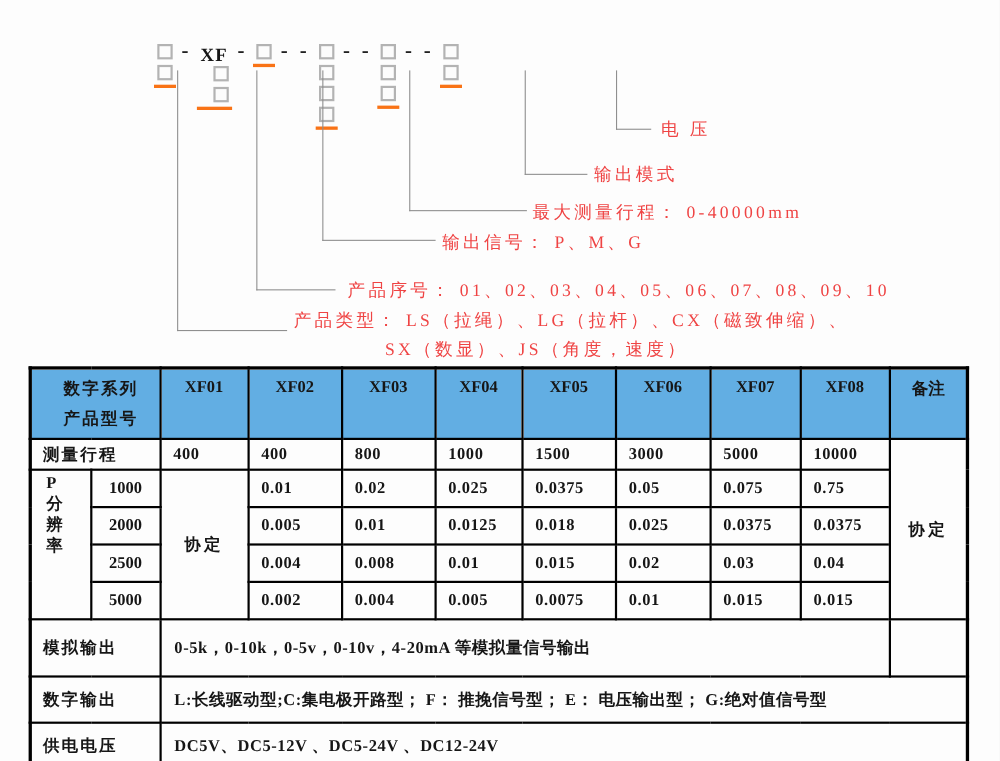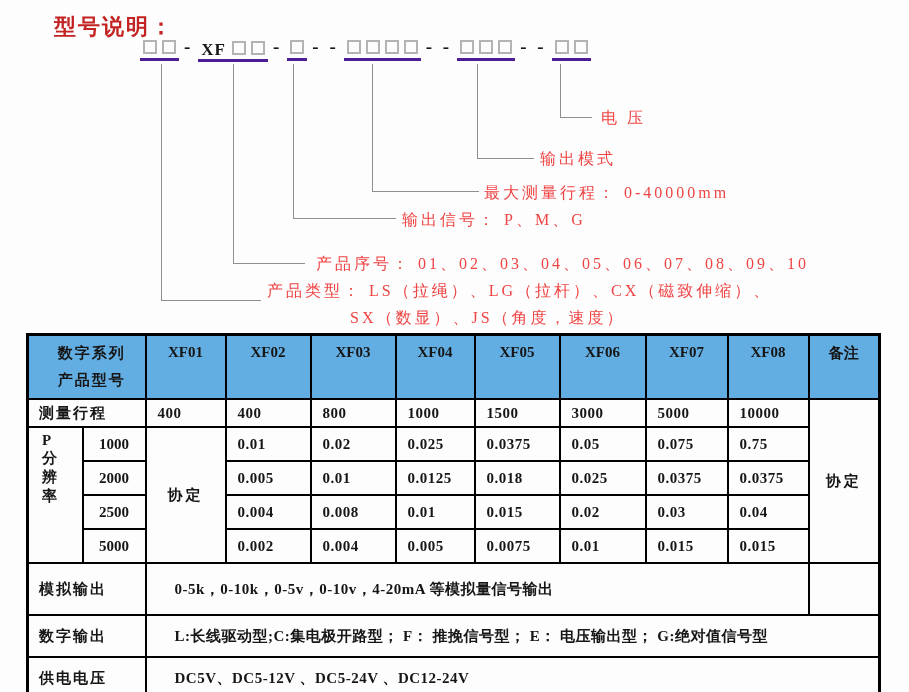--- a/index.html
+++ b/index.html
@@ -16,21 +16,21 @@
     font-family:"Liberation Sans","DejaVu Sans",sans-serif;
     font-size:22px; font-weight:bold; color:#c32323; letter-spacing:2px;
   }
   
   .model-format {
     position:absolute; left:140px; top:40px;
     display:flex; align-items:flex-start; height:26px;
   }
   .fmt-group {
     display:flex; align-items:flex-end; gap:5px;
-    padding:0 3px 4px 3px; border-bottom:3px solid #4c1d95;
+    padding:0 3px 4px 3px; border-bottom:3px solid #f97316;flex-direction:column;
   }
   .fmt-box {
     width:14px; height:14px; border:2px solid #b3b3b3; background:#fcfcfc;
   }
   .fmt-prefix {
     font-size:17px; font-weight:bold; letter-spacing:1px; line-height:15px;
     transform:translateY(2px); margin-right:1px;
   }
   .fmt-dash {
     font-size:19px; font-weight:bold; line-height:14px;
@@ -60,27 +60,26 @@
   .spec-table td.head-col0 div { margin-bottom:8px; }
   .spec-table td.lab { text-align:left; padding-left:10px; letter-spacing:2px; }
   .spec-table td.val { text-align:left; padding-left:11px; letter-spacing:0.5px;border-radius:11px; }
   .spec-table td.scale { text-align:center; }
   .spec-table td.pact { text-align:center; letter-spacing:3px; }
   .spec-table td.p-label { vertical-align:top; }
   .p-label .p-col {
     display:flex; flex-direction:column; justify-content:space-around;
     height:100%; padding:4px 0 4px 13px;
   }
-  .spec-table td.wide-val { text-align:left; padding-left:28px; letter-spacing:0.5px; }
+  .spec-table td.wide-val { text-align:left; padding-left:12px; letter-spacing:0.5px; }
 </style>
 </head>
 <body>
 
 <div class="page">
-  <div class="doc-title">型号说明：</div>
 
   <div class="model-format">
       <span class="fmt-group">
         <span class="fmt-box"></span>
         <span class="fmt-box"></span>
       </span>
       <span class="fmt-dash">-</span>
       <span class="fmt-group">
         <span class="fmt-prefix">XF</span>
         <span class="fmt-box"></span>

